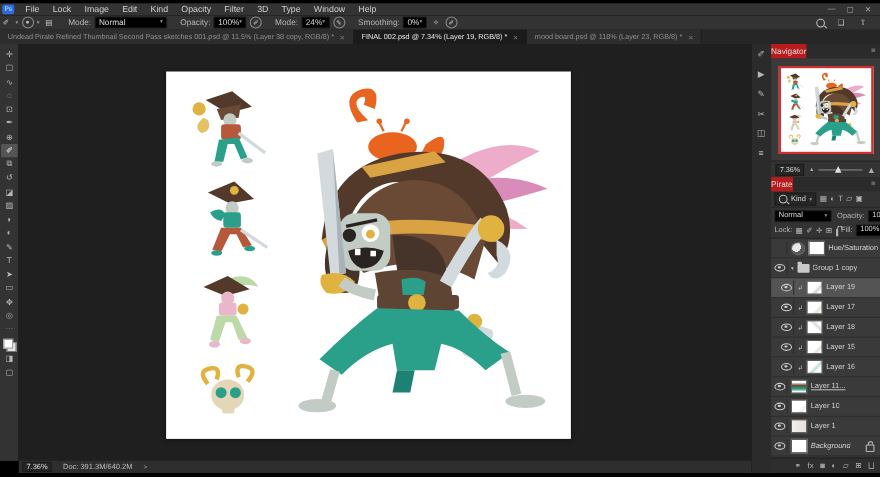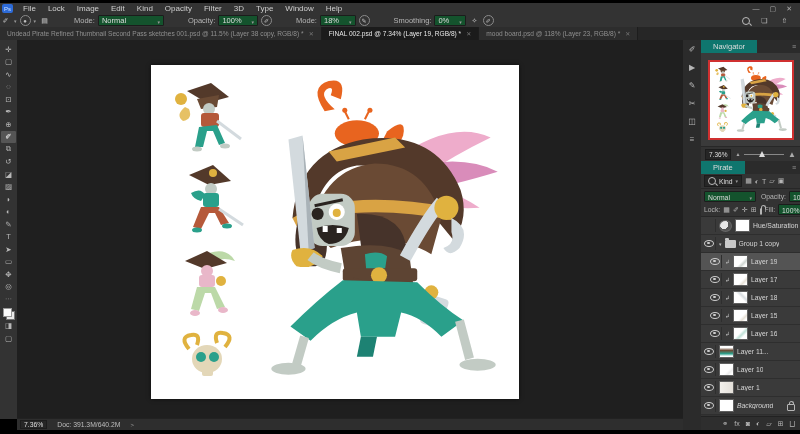--- a/index.html
+++ b/index.html
@@ -7,23 +7,23 @@
          font-family:"Liberation Sans",sans-serif;color:#c8c8c8;-webkit-font-smoothing:antialiased;}
   .bar{position:absolute;left:0;right:0;background:#333333;}
   
   #menubar{top:3px;height:11px;display:flex;align-items:center;gap:2px;font-size:8px;background:#333;}
   #ps-badge{width:11px;height:9px;margin:0 3px 0 2px;background:#2d6bd8;color:#cfe2ff;font-size:6px;
             display:flex;align-items:center;justify-content:center;border-radius:2px;}
   .menu-item{padding:0 5px;color:#cfcfcf;cursor:default;}
   #win-controls{margin-left:auto;display:flex;gap:10px;padding-right:8px;font-size:7px;color:#aaa;}
   
   #optionsbar{top:14px;height:13px;display:flex;align-items:center;font-size:7.5px;gap:3px;background:#333;border-bottom:1px solid #222;}
-  .opt-lbl{color:#b5b5b5;margin-left:21px;}
-  .opt-dd{background:#14532d;border:1px solid #1c1c1c;color:#ddd;height:9px;display:flex;align-items:flex-end;
-          padding:0 3px;gap:10px;border-radius:1px;}
+  .opt-lbl{color:#b5b5b5;margin-left:9px;}
+  .opt-dd{background:#000000;border:1px solid #1c1c1c;color:#ddd;height:9px;display:flex;align-items:flex-start;
+          padding:0 3px;gap:0;border-radius:1px;}
   .caret{font-size:5px;color:#999;}
   .opt-ico{width:11px;height:9px;display:flex;align-items:center;justify-content:center;color:#c2c2c2;font-size:7px;}
   .round-ico{border:1px solid #8a8a8a;border-radius:50%;width:9px;height:9px;font-size:6px;}
   #opt-right{margin-left:auto;display:flex;gap:9px;padding-right:10px;align-items:center;}
   .search-ico{width:6px;height:6px;border:1px solid #bbb;border-radius:50%;position:relative;}
   .search-ico::after{content:'';position:absolute;width:3px;height:1px;background:#bbb;transform:rotate(45deg);right:-3px;bottom:-1px;}
   
   #tabbar{top:27px;height:13px;background:#262626;display:flex;align-items:flex-end;}
   .doc-tab{height:13px;display:flex;align-items:center;gap:5px;padding:0 7px;font-size:6.6px;color:#8f8f8f;
            background:#2d2d2d;border-right:1px solid #1d1d1d;white-space:nowrap;overflow:hidden;}
@@ -39,21 +39,21 @@
   #swatch-bg{position:absolute;right:0;bottom:0;width:7px;height:7px;background:#e9e9e9;border:1px solid #777;}
   #swatch-fg{position:absolute;left:0;top:0;width:7px;height:7px;background:#fcfcfc;border:1px solid #999;}
   #pasteboard{position:absolute;top:40px;bottom:15px;left:17px;width:666px;background:#1f1f1f;}
   #canvas{position:absolute;left:134px;top:25px;width:368px;height:334px;background:#ffffff;box-shadow:0 0 4px rgba(0,0,0,.6);}
   
   #dockstrip{position:absolute;top:40px;bottom:4px;left:683px;width:18px;background:#2b2b2b;display:flex;
              flex-direction:column;align-items:center;padding-top:6px;gap:10px;}
   .dock-ico{color:#b5b5b5;font-size:8px;line-height:8px;}
   #panels{position:absolute;top:40px;bottom:4px;left:701px;width:99px;background:#333;}
   .panel-tabrow{height:13px;background:#2b2b2b;display:flex;align-items:center;font-size:7.5px;}
-  .panel-tab{background:#0f766e;height:13px;display:flex;align-items:center;padding:0 12px;color:#ddd;}
+  .panel-tab{background:#b91c1c;height:13px;display:flex;align-items:center;padding:0 0;color:#ddd;}
   .panel-menu{margin-left:auto;padding-right:4px;color:#999;font-size:7px;}
   
   #nav-thumb-wrap{height:93px;display:flex;align-items:center;justify-content:center;background:#3a3a3a;}
   #nav-thumb{width:86px;height:80px;background:#fff;border:2px solid var(--nav-border,#d03030);box-sizing:border-box;overflow:hidden;}
   #nav-zoomrow{height:14px;display:flex;align-items:center;gap:4px;padding:0 4px;background:#333;border-top:1px solid #272727;}
   #nav-zoom-val{background:#262626;border:1px solid #1c1c1c;font-size:6.5px;color:#ddd;padding:1px 3px;}
   .mount{color:#aaa;}
   .mount.small{font-size:5px;}
   .mount.large{font-size:8px;}
   #nav-slider{flex:1;position:relative;height:8px;}
@@ -270,21 +270,21 @@
       <span class="caret" style="margin-left:auto">▾</span>
     </div>
     <span class="opt-lbl">Opacity:</span>
     <div class="opt-dd">
       <span>100%</span>
       <span class="caret">▾</span>
     </div>
     <span class="opt-ico round-ico">✐</span>
     <span class="opt-lbl">Mode:</span>
     <div class="opt-dd">
-      <span>18%</span>
+      <span>24%</span>
       <span class="caret">▾</span>
     </div>
     <span class="opt-ico round-ico">✎</span>
     <span class="opt-lbl">Smoothing:</span>
     <div class="opt-dd">
       <span>0%</span>
       <span class="caret">▾</span>
     </div>
     <span class="opt-ico">✧</span>
     <span class="opt-ico round-ico">✐</span>

